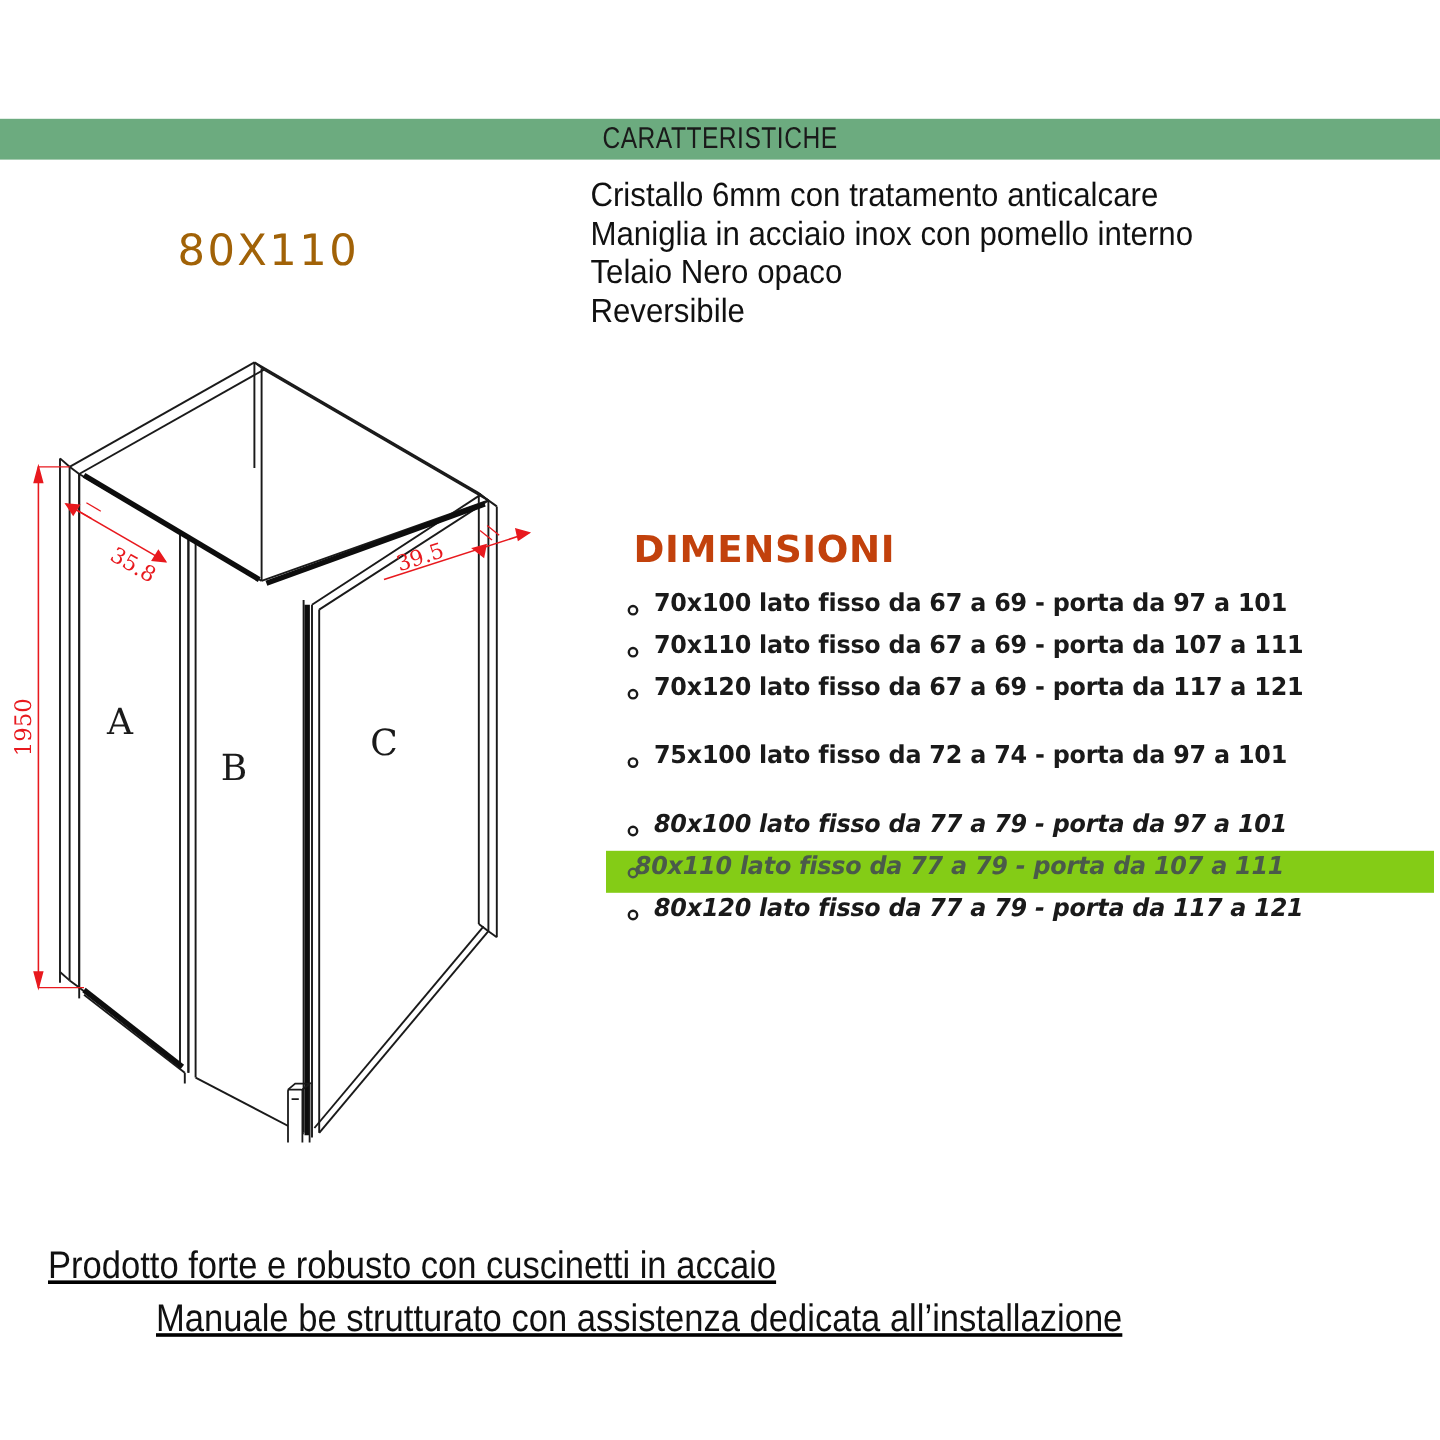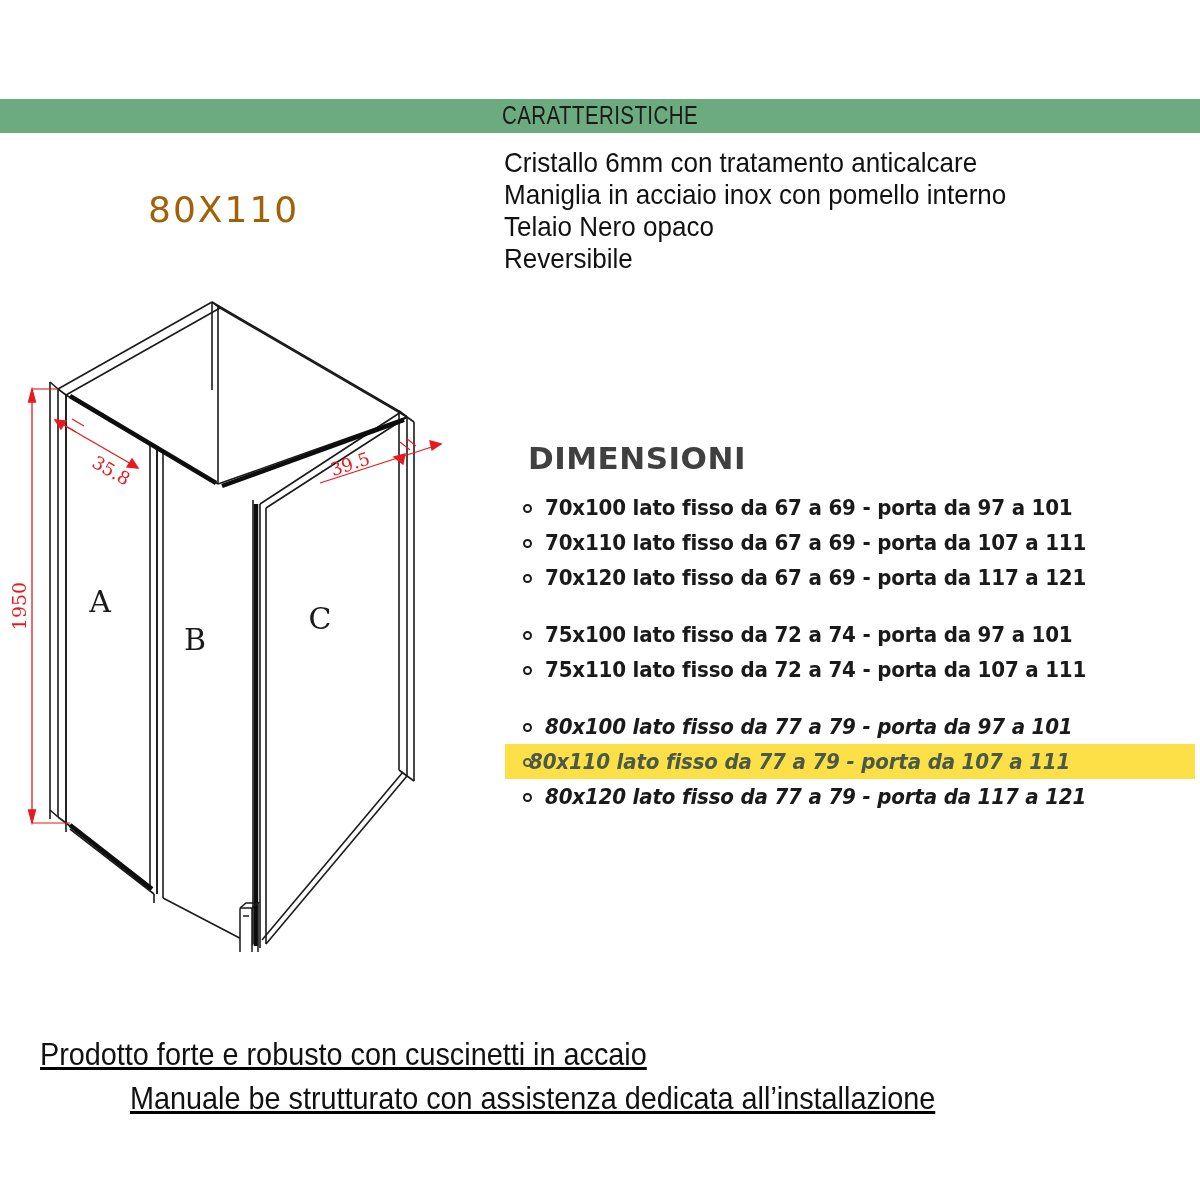--- a/index.html
+++ b/index.html
@@ -46,56 +46,56 @@
     font-family:"DejaVu Sans", sans-serif;
     font-size:36px;
     letter-spacing:2px;
     color:#a16207;
     white-space:nowrap;
   }
 
   
   .features {
     position:absolute;
-    left:504px; top:115px;
+    left:492px; top:115px;
     width:660px;
   }
   .feature-line {
     font-family:"Liberation Sans Narrow","Liberation Sans",sans-serif;
     font-size:28px;
     line-height:32px;
     color:#111111;
     white-space:nowrap;
     transform:scaleX(0.93);
     transform-origin:left center;
   }
 
   
   .dim-heading {
     position:absolute;
     left:528px; top:408px;
     font-family:"DejaVu Sans", sans-serif;
     font-weight:bold;
     font-size:31px;
     letter-spacing:0.5px;
-    color:#404040;
+    color:#c2410c;
     white-space:nowrap;
   }
   .dim-groups {
     position:absolute;
     left:505px; top:458px;
     width:690px;
   }
   .dim-group { margin-bottom:22px; }
   .dim-group:last-child { margin-bottom:0;font-style:italic; }
   .dim-row {
     position:relative;
     height:35px;
     display:flex;
-    align-items:center;
+    align-items:flex-start;
     padding-left:40px;
   }
   .dim-row.highlight { background:#dde8dc; }
   .dim-row.highlight .dim-text { color:#4a5a4a; }
   .dim-bullet {
     position:absolute;
     left:18px; top:50%;
     width:9px; height:9px;
     margin-top:-4px;
     border:2px solid #1a1a1a;
@@ -175,32 +175,28 @@
         <span class="dim-bullet"></span>
         <span class="dim-text">70x120 lato fisso da 67 a 69 - porta da 117 a 121</span>
       </div>
     </div>
 
     <div class="dim-group">
       <div class="dim-row">
         <span class="dim-bullet"></span>
         <span class="dim-text">75x100 lato fisso da 72 a 74 - porta da 97 a 101</span>
       </div>
-      <div class="dim-row">
-        <span class="dim-bullet"></span>
-        <span class="dim-text">75x110 lato fisso da 72 a 74 - porta da 107 a 111</span>
-      </div>
     </div>
 
     <div class="dim-group">
       <div class="dim-row">
         <span class="dim-bullet"></span>
         <span class="dim-text">80x100 lato fisso da 77 a 79 - porta da 97 a 101</span>
       </div>
-      <div class="dim-row highlight" style="background: #fde047; padding-left: 24px;">
+      <div class="dim-row highlight" style="background: #84cc16; padding-left: 24px;">
         <span class="dim-bullet"></span>
         <span class="dim-text">80x110 lato fisso da 77 a 79 - porta da 107 a 111</span>
       </div>
       <div class="dim-row">
         <span class="dim-bullet"></span>
         <span class="dim-text">80x120 lato fisso da 77 a 79 - porta da 117 a 121</span>
       </div>
     </div>
 
   </div>

